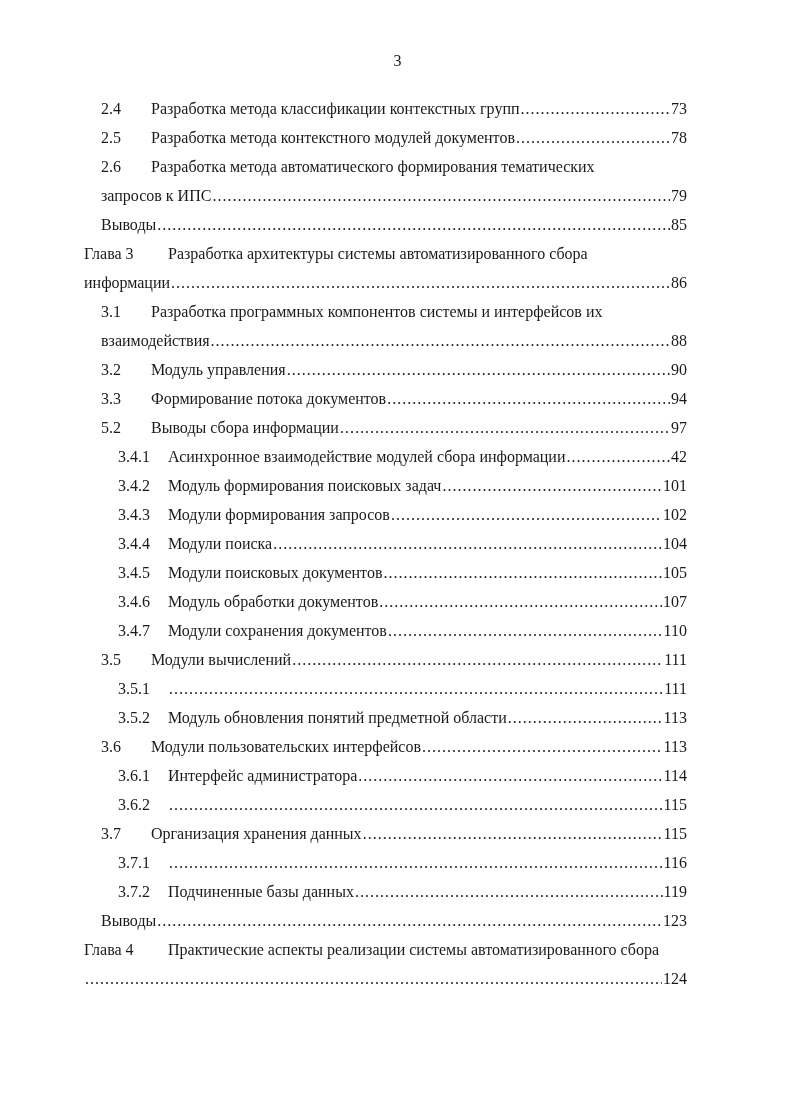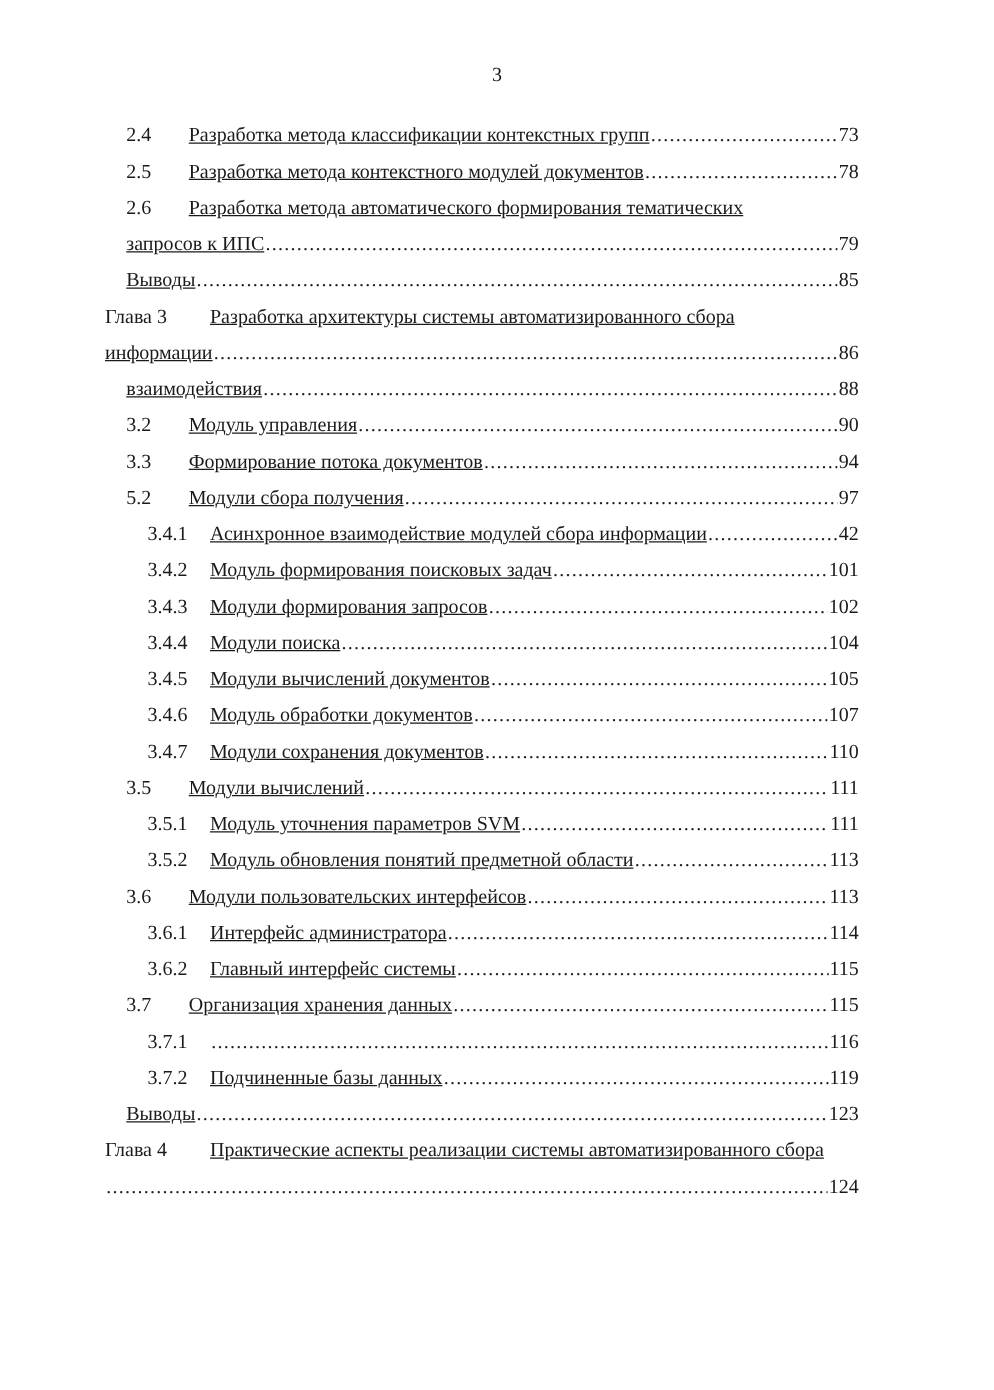--- a/index.html
+++ b/index.html
@@ -31,21 +31,21 @@
       display: flex;
       align-items: baseline;
       white-space: nowrap;
       position: relative;
     }
     .num {
       display: inline-block;
       flex: 0 0 auto;
       font-family: Liberation Serif, serif;
     }
-    .title { flex: 0 0 auto; text-decoration: underline; }
+    .title { flex: 0 0 auto; }
     .leader {
       flex: 1 1 auto;
       overflow: hidden;
       margin: 0 1px;
       letter-spacing: 1px;
       color: #1a1a1a;
     }
     .leader::after {
       content: "........................................................................................................................................................................................................................................................";
     }
@@ -95,40 +95,44 @@
     </div>
     <div class="line lvl-ch">
       <span class="num">Глава 3</span>
       <span class="title">Разработка архитектуры системы автоматизированного сбора</span>
     </div>
     <div class="line wrap-ch">
       <span class="title">информации</span>
       <span class="leader"></span>
       <span class="pg">86</span>
     </div>
+    <div class="line lvl-sec">
+      <span class="num">3.1</span>
+      <span class="title">Разработка программных компонентов системы и интерфейсов их</span>
+    </div>
     <div class="line wrap-sec">
       <span class="title">взаимодействия</span>
       <span class="leader"></span>
       <span class="pg">88</span>
     </div>
     <div class="line lvl-sec">
       <span class="num">3.2</span>
       <span class="title">Модуль управления</span>
       <span class="leader"></span>
       <span class="pg">90</span>
     </div>
     <div class="line lvl-sec">
       <span class="num">3.3</span>
       <span class="title">Формирование потока документов</span>
       <span class="leader"></span>
       <span class="pg">94</span>
     </div>
     <div class="line lvl-sec">
       <span class="num">5.2</span>
-      <span class="title">Модули сбора получения</span>
+      <span class="title">Выводы сбора информации</span>
       <span class="leader"></span>
       <span class="pg">97</span>
     </div>
     <div class="line lvl-sub">
       <span class="num">3.4.1</span>
       <span class="title">Асинхронное взаимодействие модулей сбора информации</span>
       <span class="leader"></span>
       <span class="pg">42</span>
     </div>
     <div class="line lvl-sub">
@@ -144,21 +148,21 @@
       <span class="pg">102</span>
     </div>
     <div class="line lvl-sub">
       <span class="num">3.4.4</span>
       <span class="title">Модули поиска</span>
       <span class="leader"></span>
       <span class="pg">104</span>
     </div>
     <div class="line lvl-sub">
       <span class="num">3.4.5</span>
-      <span class="title">Модули вычислений документов</span>
+      <span class="title">Модули поисковых документов</span>
       <span class="leader"></span>
       <span class="pg">105</span>
     </div>
     <div class="line lvl-sub">
       <span class="num">3.4.6</span>
       <span class="title">Модуль обработки документов</span>
       <span class="leader"></span>
       <span class="pg">107</span>
     </div>
     <div class="line lvl-sub">
@@ -168,21 +172,20 @@
       <span class="pg">110</span>
     </div>
     <div class="line lvl-sec">
       <span class="num">3.5</span>
       <span class="title">Модули вычислений</span>
       <span class="leader"></span>
       <span class="pg">111</span>
     </div>
     <div class="line lvl-sub">
       <span class="num">3.5.1</span>
-      <span class="title">Модуль уточнения параметров SVM</span>
       <span class="leader"></span>
       <span class="pg">111</span>
     </div>
     <div class="line lvl-sub">
       <span class="num">3.5.2</span>
       <span class="title">Модуль обновления понятий предметной области</span>
       <span class="leader"></span>
       <span class="pg">113</span>
     </div>
     <div class="line lvl-sec">
@@ -192,21 +195,20 @@
       <span class="pg">113</span>
     </div>
     <div class="line lvl-sub">
       <span class="num">3.6.1</span>
       <span class="title">Интерфейс администратора</span>
       <span class="leader"></span>
       <span class="pg">114</span>
     </div>
     <div class="line lvl-sub">
       <span class="num">3.6.2</span>
-      <span class="title">Главный интерфейс системы</span>
       <span class="leader"></span>
       <span class="pg">115</span>
     </div>
     <div class="line lvl-sec">
       <span class="num">3.7</span>
       <span class="title">Организация хранения данных</span>
       <span class="leader"></span>
       <span class="pg">115</span>
     </div>
     <div class="line lvl-sub">

